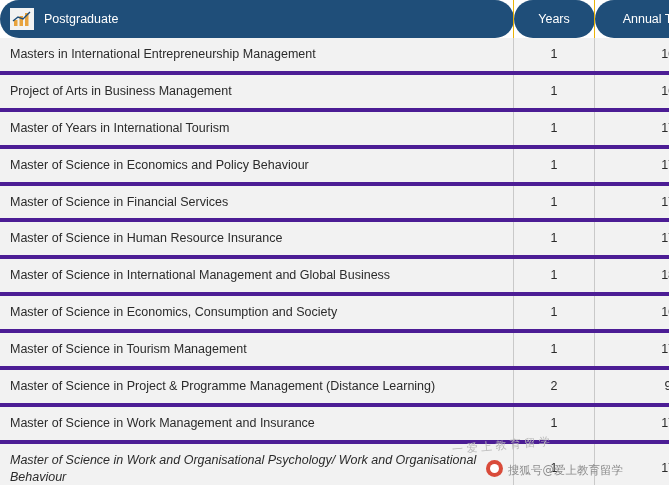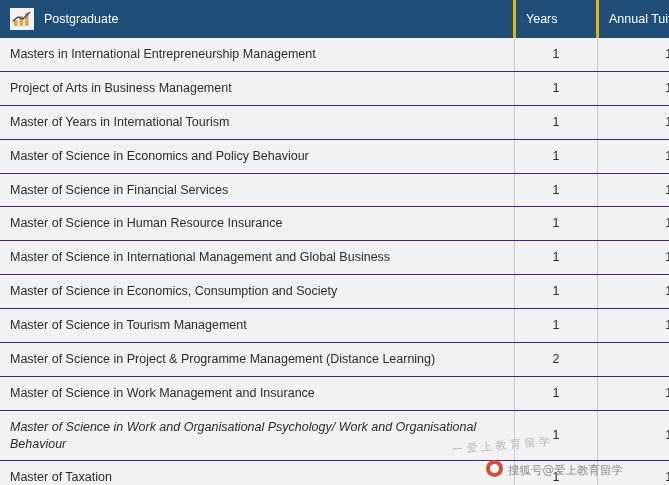--- a/index.html
+++ b/index.html
@@ -23,25 +23,27 @@
     width: 669px;
     table-layout: fixed;
   }
   table.fees thead th {
     background: #1f4e79;
     color: #ffffff;
     font-size: 12.5px;
     font-weight: normal;
     padding: 9px 10px;
     text-align: left;
-    border-right: 3px solid #eab308;
+    border-right: 1px solid #eab308;
     vertical-align: middle;
     height: 20px;
+    border-radius: 19px;
   }
   table.fees thead th.center {
+    text-align: center;
   }
   .col-name { width: 459px; }
   .col-years { width: 60px; }
   .col-fee { width: 150px; }
 
   .head-name-cell {
     position: relative;
     padding-left: 44px !important;
   }
   .chart-icon {
@@ -54,21 +56,21 @@
     background: #f2f2f2;
     border-radius: 3px;
     display: block;
   }
   .chart-icon svg { display: block; }
 
   table.fees tbody td {
     font-size: 12.5px;
     color: #2b2b2b;
     padding: 8px 10px;
-    border-bottom: 1px solid #4c1d95;
+    border-bottom: 4px solid #4c1d95;
     border-right: 1px solid #c9c9c9;
     background: #f2f2f2;
     vertical-align: middle;
     line-height: 1.35;
   }
   table.fees tbody td.center {
     text-align: center;
   }
   table.fees tbody tr td:last-child {
     border-right: none;

